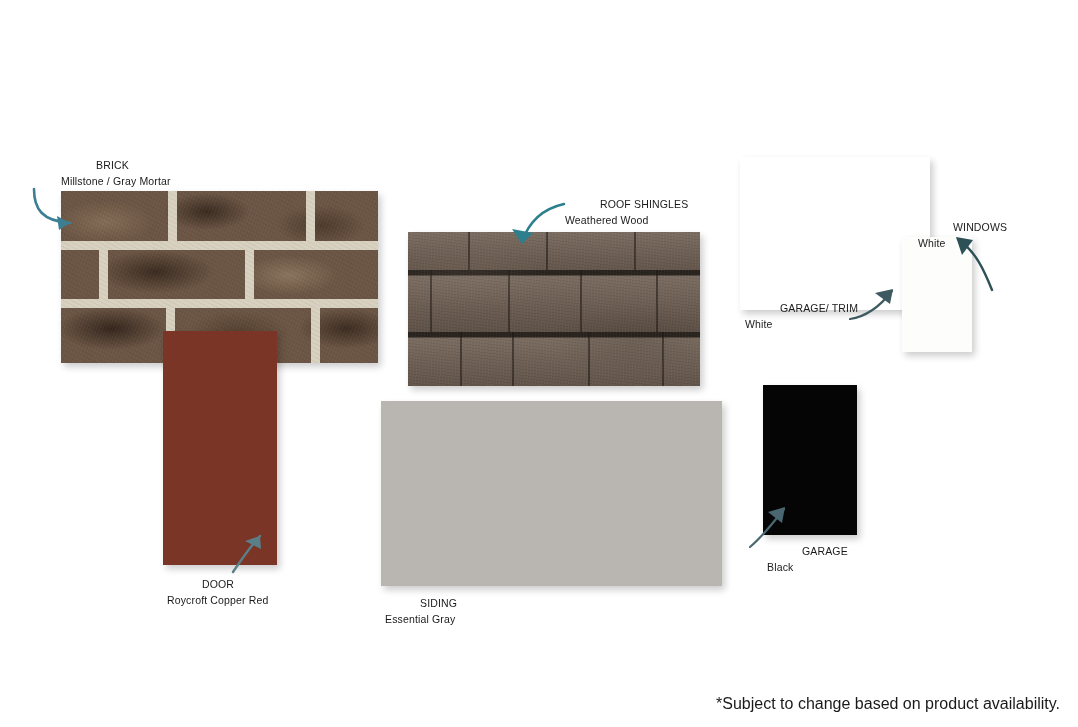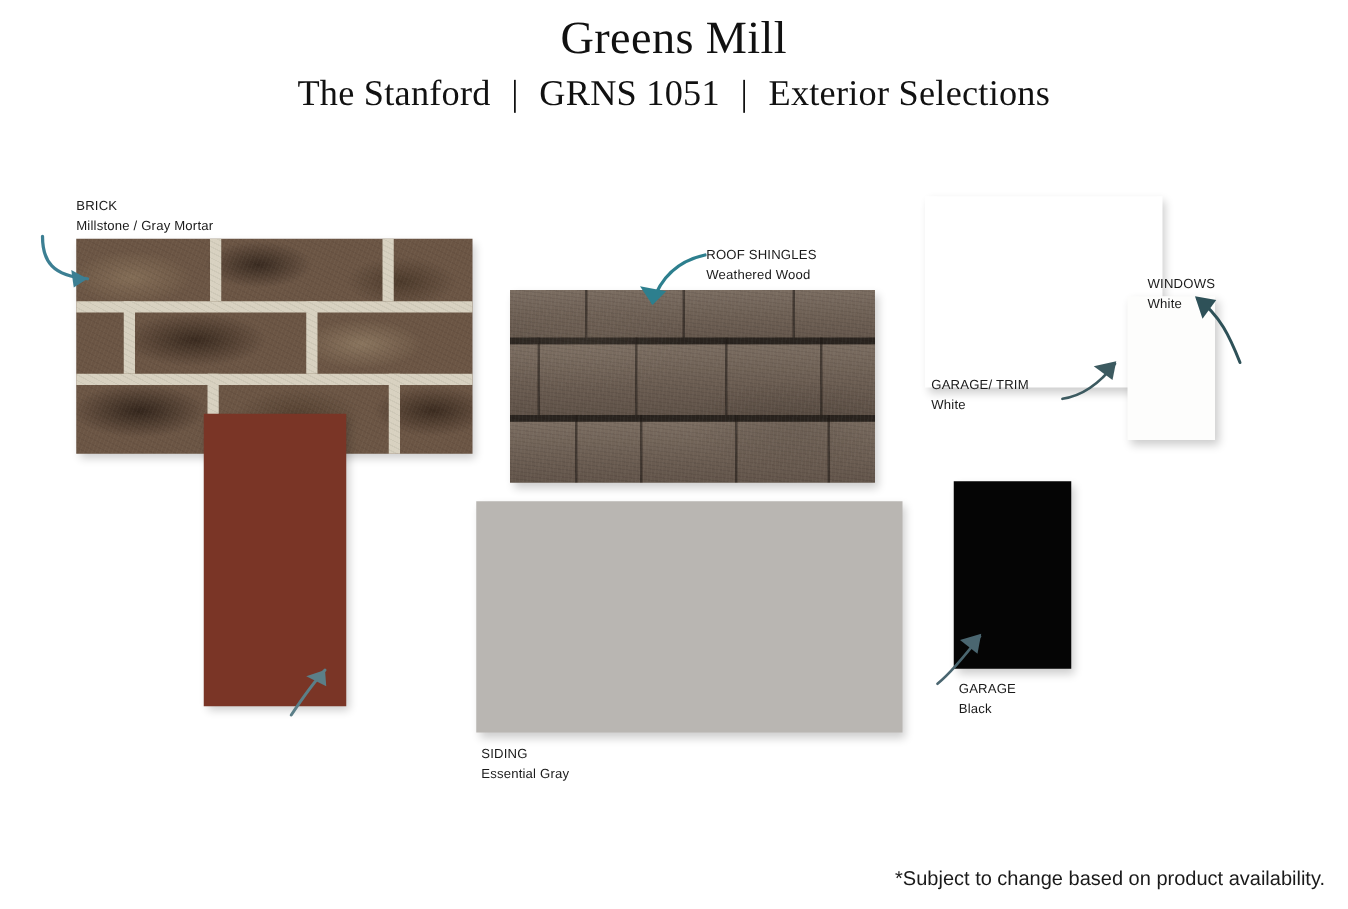--- a/index.html
+++ b/index.html
@@ -127,21 +127,21 @@
   
   .label {
     position: absolute;
     font-family: "Liberation Sans", sans-serif;
     font-size: 10.5px;
     line-height: 16px;
     color: #1a1a1a;
     white-space: nowrap;
     letter-spacing: 0.15px;
   }
-  .label .cat { display: block; }
+  .label .cat { display: block; margin-left: 35px; }
   .label .val { display: block; }
   .label.right { text-align: left; }
 
   .footnote {
     position: absolute;
     right: 18px;
     bottom: 14px;
     font-family: "Liberation Sans", sans-serif;
     font-size: 16px;
     color: #1a1a1a;
@@ -152,30 +152,20 @@
     position: absolute;
     overflow: visible;
     pointer-events: none;
   }
 </style>
 </head>
 <body>
 
 <div id="board">
 
-  <div class="header">
-    <div class="title">Greens Mill</div>
-    <div class="subtitle">
-      <span>The Stanford</span>
-      <span class="sep">|</span>
-      <span>GRNS 1051</span>
-      <span class="sep">|</span>
-      <span>Exterior Selections</span>
-    </div>
-  </div>
 
   <div class="swatch brick shadowed" style="left:61px; top:191px; width:317px; height:172px;">
     <div class="grain"></div>
     <div class="mortar-h" style="top:50px;"></div>
     <div class="mortar-h" style="top:108px;"></div>
     <div class="mortar-v" style="left:107px; top:-2px; height:52px;"></div>
     <div class="mortar-v" style="left:245px; top:-2px; height:52px;"></div>
     <div class="mortar-v" style="left:38px; top:50px; height:58px;"></div>
     <div class="mortar-v" style="left:184px; top:50px; height:58px;"></div>
     <div class="mortar-v" style="left:105px; top:108px; height:66px;"></div>
@@ -188,20 +178,24 @@
     <span class="val">Millstone / Gray Mortar</span>
   </div>
 
   <svg class="arrow" style="left:30px; top:183px; width:70px; height:60px;" viewBox="0 0 70 60">
     <path d="M4,6 C4,26 12,38 40,40" stroke="#3c7f93" stroke-width="2.6" fill="none" stroke-linecap="round"></path>
     <path d="M40,40 L27,33 L29,47 Z" fill="#3c7f93"></path>
   </svg>
 
   <div class="swatch shadowed" style="left:163px; top:331px; width:114px; height:234px; background:#7a3526;"></div>
 
+  <div class="label" style="left:167px; top:576px;">
+    <span class="cat">DOOR</span>
+    <span class="val">Roycroft Copper Red</span>
+  </div>
 
   <svg class="arrow" style="left:215px; top:500px; width:70px; height:75px;" viewBox="0 0 70 75">
     <path d="M18,72 C26,60 34,48 45,36" stroke="#5b7f88" stroke-width="2.4" fill="none" stroke-linecap="round"></path>
     <path d="M45,36 L30,41 L46,49 Z" fill="#5b7f88"></path>
   </svg>
 
   <div class="swatch shingles shadowed" style="left:408px; top:232px; width:292px; height:154px;">
     <div class="row" style="top:-6px; height:56px;">
       <div class="tab" style="left:60px;"></div>
       <div class="tab" style="left:138px;"></div>

